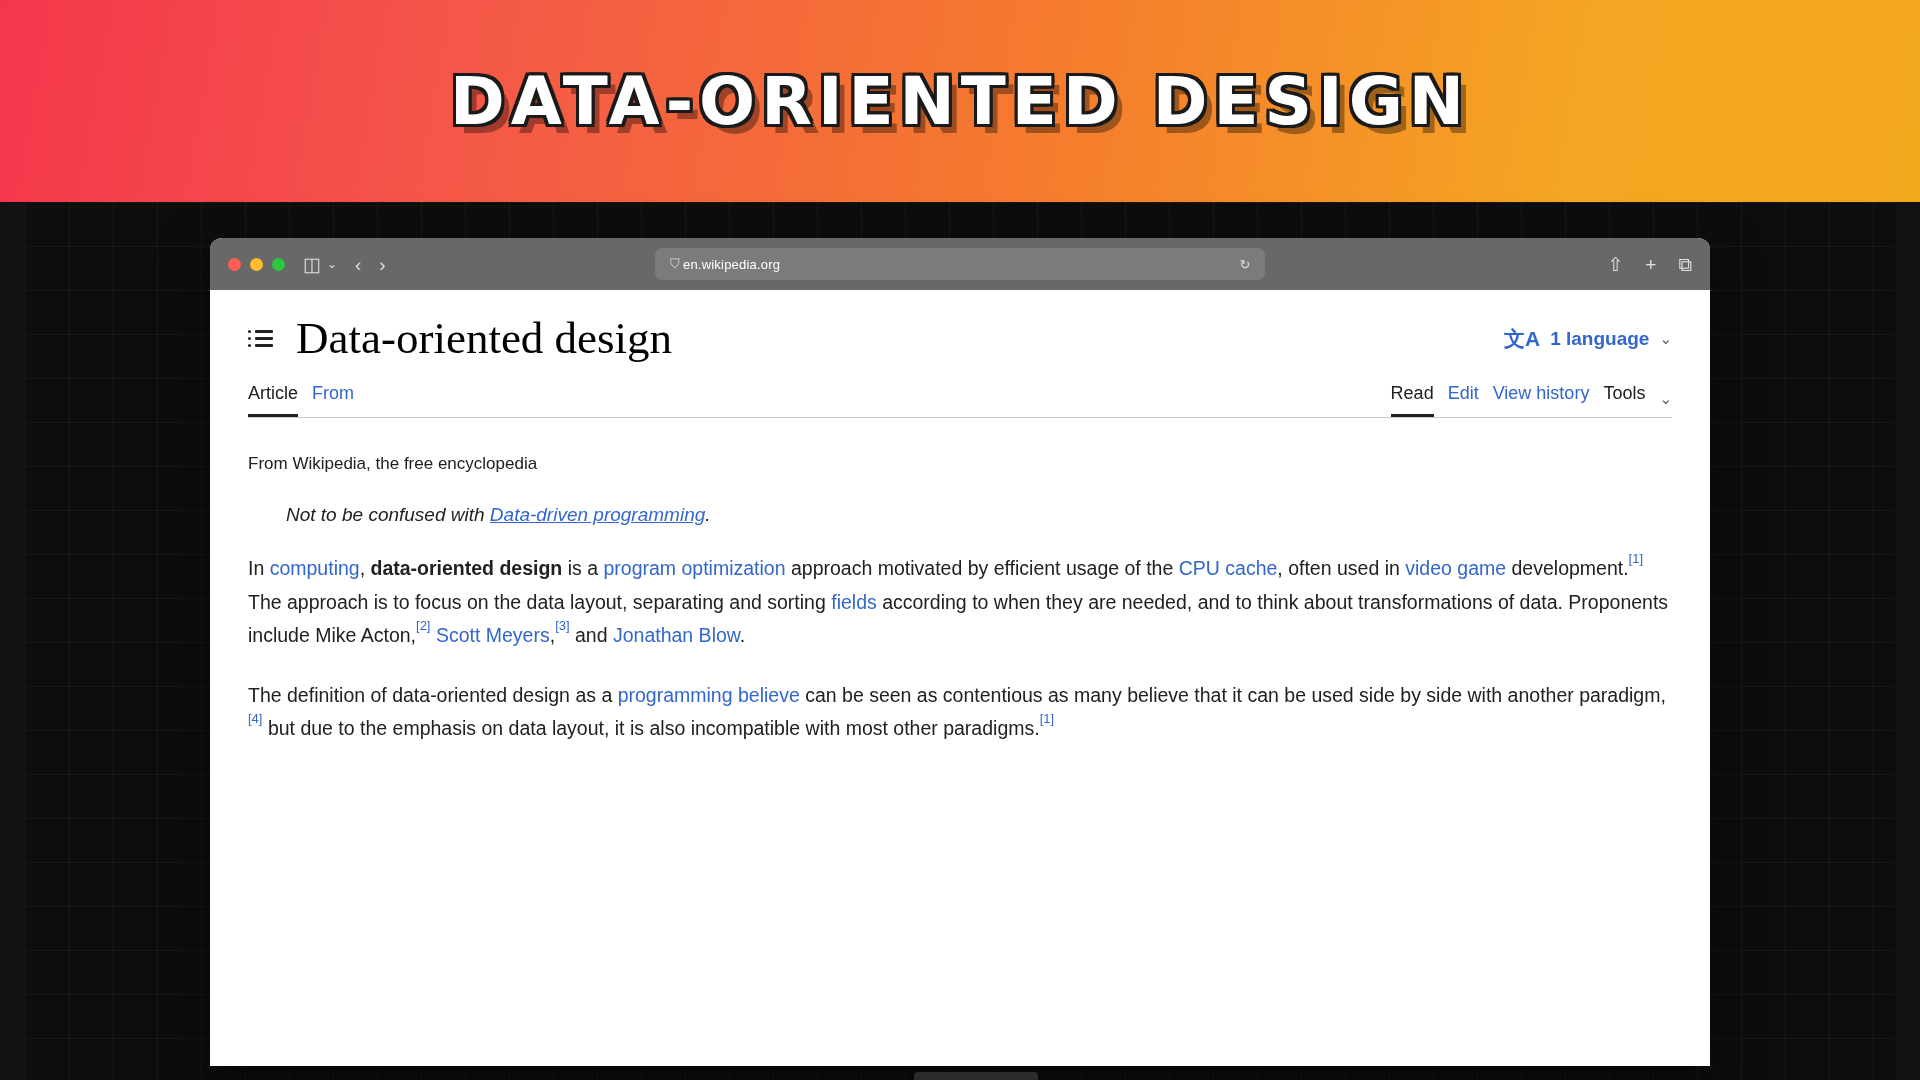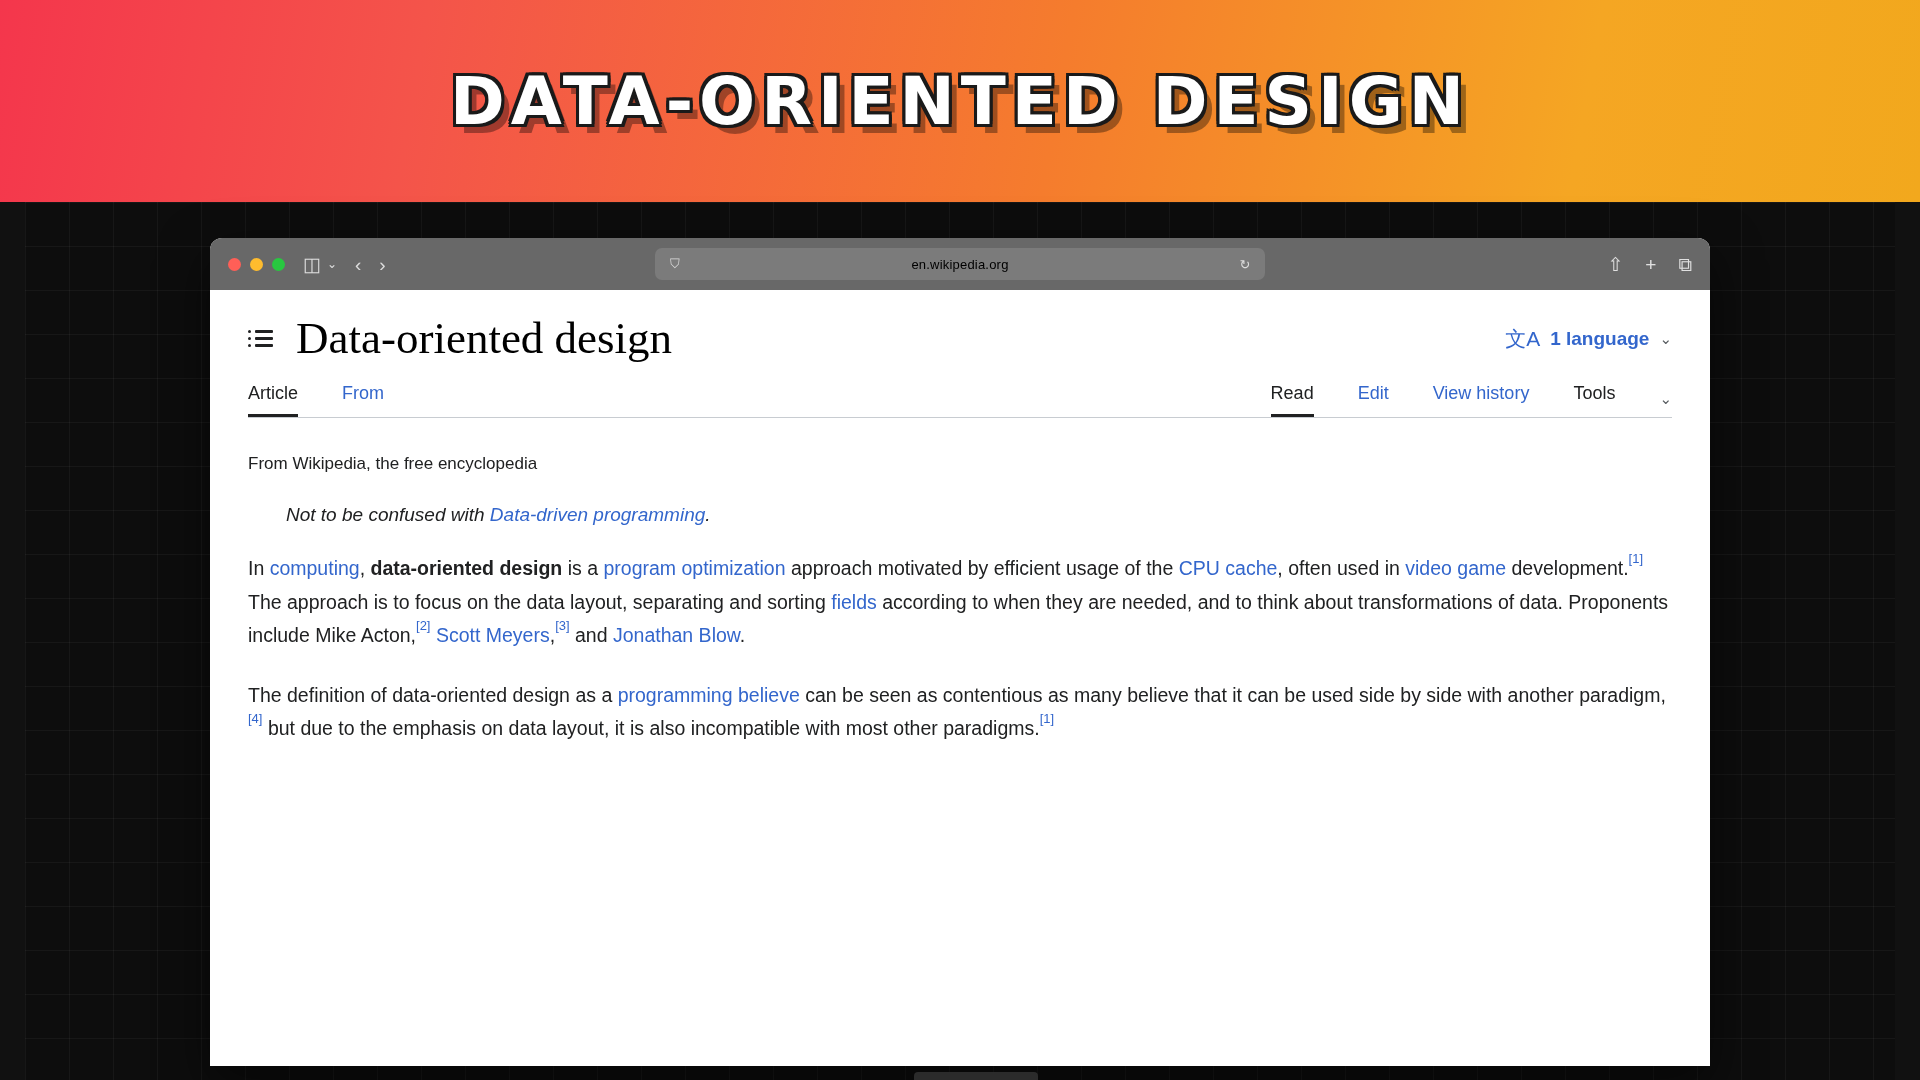--- a/index.html
+++ b/index.html
@@ -119,22 +119,22 @@
     height: 32px;
     background: #7b7b7b;
     border-radius: 7px;
     display: flex;
     align-items: center;
     box-sizing: border-box;
     padding: 0 12px;
   }
   .urlbar .url-text {
     flex: 1;
-    text-align: center;
-    color: #000000;
+    text-align: left;
+    color: #ffffff;
     font-size: 13px;
     letter-spacing: 0.2px;
   }
   .urlbar .mini {
     color: #dcdcdc;
     font-size: 13px;
     width: 16px;
     text-align: center;
   }
 
@@ -207,39 +207,39 @@
     margin-left: auto;
     display: flex;
     align-items: center;
     gap: 10px;
     color: #3366cc;
     font-size: 19px;
     font-weight: 700;
   }
   .lang-glyph {
     font-size: 21px;
-    font-weight: 400;
+    font-weight: 700;
   }
   .chev {
     color: #54595d;
     font-size: 15px;
     font-weight: 400;
   }
 
   .tabs-row {
     display: flex;
     align-items: flex-end;
     border-bottom: 1px solid #c8ccd1;
     padding-bottom: 0;
     height: 42px;
   }
   .tabs-left, .tabs-right {
     display: flex;
     align-items: flex-end;
-    gap: 44px;
+    gap: 14px;
     height: 42px;
   }
   .tabs-right { margin-left: auto; }
   .tab {
     font-size: 18px;
     color: #3366cc;
     padding-bottom: 9px;
     border-bottom: 3px solid transparent;
     cursor: pointer;
     line-height: 1.2;
@@ -261,21 +261,21 @@
     color: #202122;
     margin-top: 36px;
   }
 
   .hatnote {
     font-style: italic;
     font-size: 19px;
     color: #202122;
     margin: 30px 0 0 38px;
   }
-  .hatnote a { font-style: italic; }
+  .hatnote a { font-style: italic; text-decoration: underline; }
 
   p.body {
     font-size: 19.5px;
     line-height: 1.72;
     color: #202122;
     margin: 26px 0 0 0;
   }
   a {
     color: #3366cc;
     text-decoration: none;

